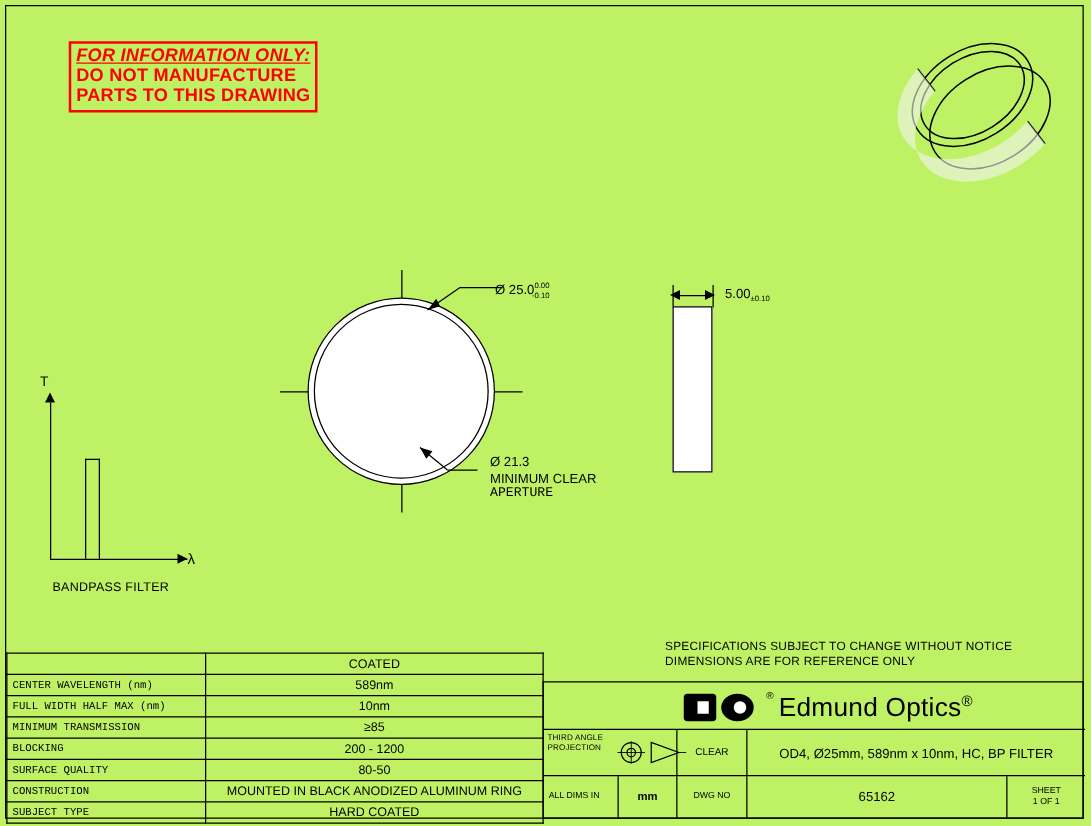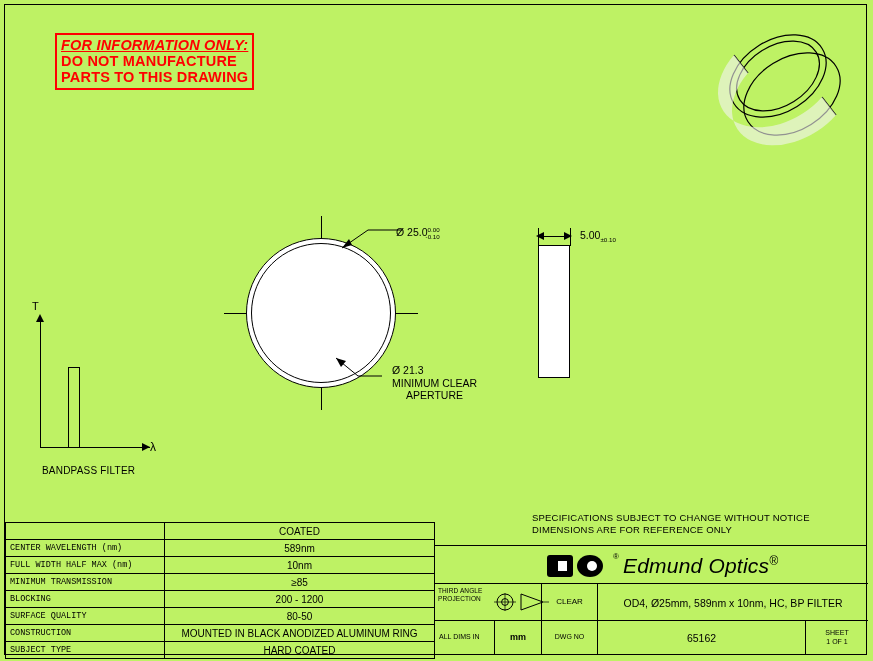--- a/index.html
+++ b/index.html
@@ -57,21 +57,21 @@
   .tb{position:absolute;left:434px;top:545px;width:433px;height:110px;border:1px solid #000;box-sizing:border-box;}
   .tb .logo-row{position:absolute;left:0;top:0;width:433px;height:38px;border-bottom:1px solid #000;box-sizing:border-box;}
   .eo-mark{position:absolute;left:112px;top:9px;width:60px;height:22px;}
   .eo-mark .sq{position:absolute;top:0;width:26px;height:22px;background:#000;border-radius:3px;}
   .eo-mark .sq.a{left:0;}
   .eo-mark .sq.b{left:30px;border-radius:50%;}
   .eo-mark .hole{position:absolute;top:6px;width:10px;height:10px;background:#fff;border-radius:50%;}
   .eo-mark .hole.a{left:11px;border-radius:0;width:9px;height:10px;}
   .eo-mark .hole.b{left:40px;}
   .eo-reg{position:absolute;left:178px;top:6px;font-size:8px;}
-  .eo-name{position:absolute;left:188px;top:8px;font-size:21px;letter-spacing:.2px;font-style:italic;}
+  .eo-name{position:absolute;left:188px;top:8px;font-size:21px;letter-spacing:.2px;}
 
   .tb .r2{position:absolute;left:0;top:38px;width:433px;height:37px;border-bottom:1px solid #000;box-sizing:border-box;}
   .tb .r3{position:absolute;left:0;top:75px;width:433px;height:34px;box-sizing:border-box;}
   .cell{position:absolute;box-sizing:border-box;border-right:1px solid #000;height:100%;}
   .mini{font-size:6.5px;line-height:8px;padding:3px 3px;letter-spacing:.1px;}
   .midlbl{font-size:8px;padding-top:13px;text-align:center;}
   .val{font-size:10.5px;text-align:center;}
   .tpsym{position:absolute;left:56px;top:8px;width:60px;height:20px;}
   .sheet-cell{font-size:7px;line-height:9px;text-align:center;padding-top:7px;}
 </style>
@@ -117,21 +117,21 @@
   </div>
 
   <svg style="position:absolute;left:330px;top:352px;width:60px;height:30px;">
     <line x1="6" y1="6" x2="28" y2="24" stroke="#000" stroke-width="1"></line>
     <line x1="28" y1="24" x2="52" y2="24" stroke="#000" stroke-width="1"></line>
     <polygon points="6,6 16,9 11,15" fill="#000"></polygon>
   </svg>
   <div class="dim-small" style="left:392px;top:364px;">
     <div>Ø 21.3</div>
     <div>MINIMUM CLEAR</div>
-    <div style="margin-left:14px;">APERTURE</div>
+    <div style="font-family:Liberation Mono, monospace;">APERTURE</div>
   </div>
 
   <div class="ext-l"></div>
   <div class="ext-r"></div>
   <div class="side-dim-line"></div>
   <div class="arrowL"></div>
   <div class="arrowR"></div>
   <div class="side-view"></div>
   <div class="dim-txt" style="left:580px;top:229px;">
     <span>5.00</span><span class="sub">±0.10</span>

